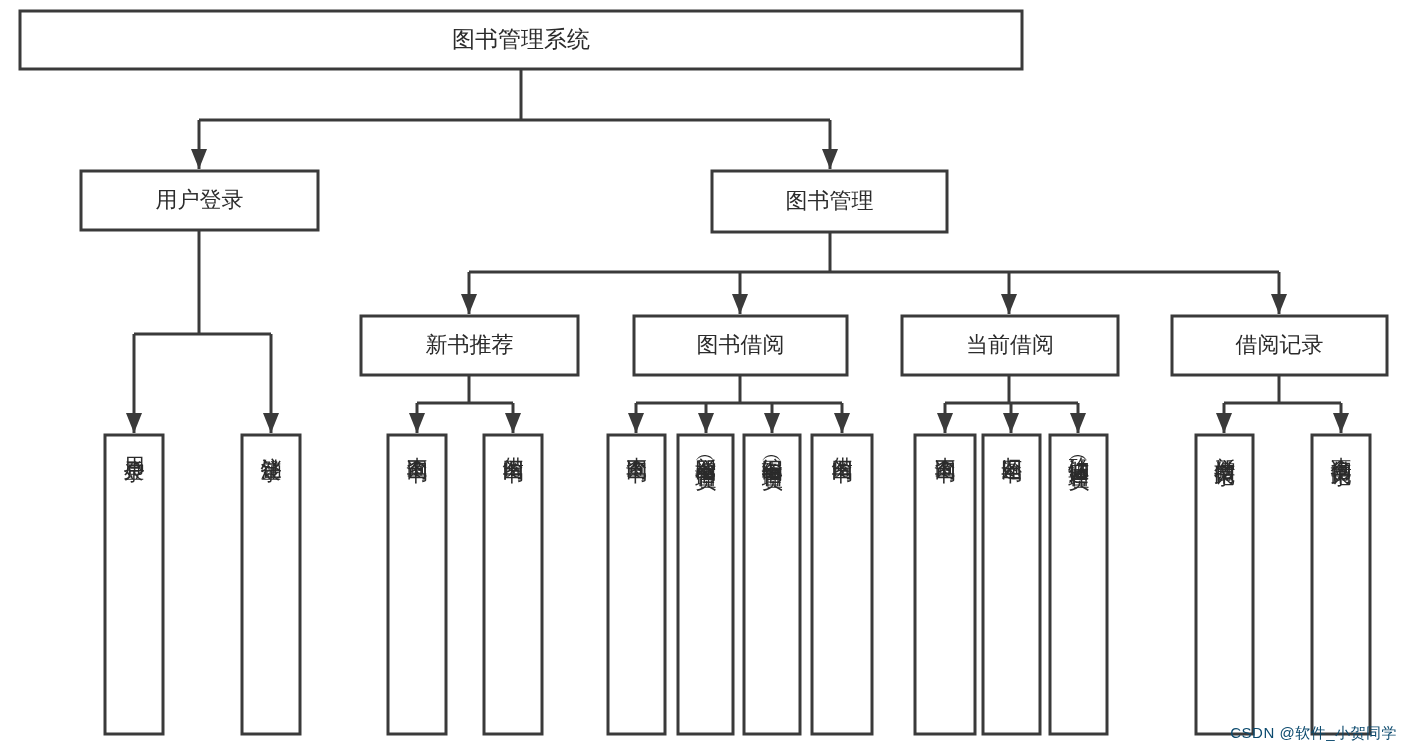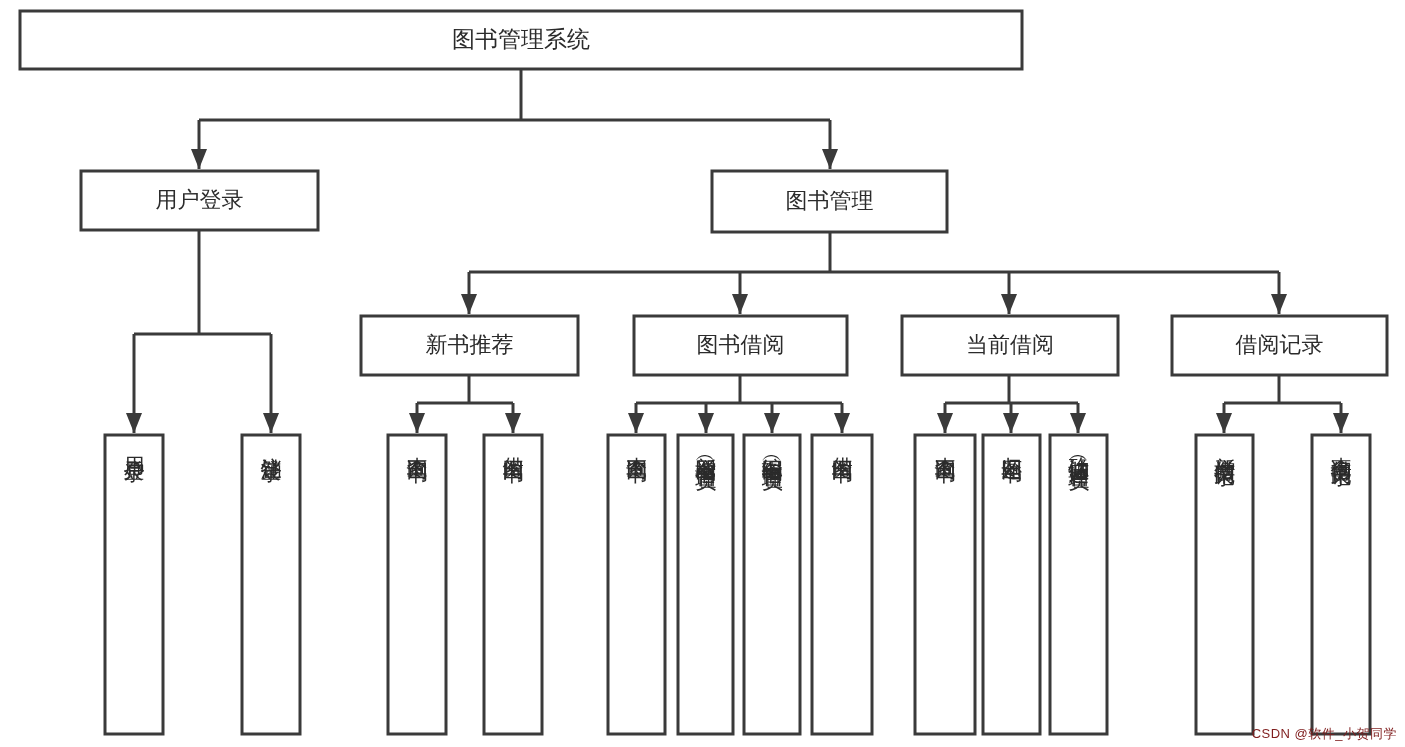--- a/index.html
+++ b/index.html
@@ -74,22 +74,22 @@
     letter-spacing: 2px;
     color: #2b2b2b;
     white-space: nowrap;
     text-align: center;
   }
   .watermark {
     position: absolute;
     right: 8px;
     bottom: 4px;
     font-family: "Liberation Sans", "DejaVu Sans", sans-serif;
-    font-size: 13px;
-    color: #7f1d1d;
+    font-size: 15px;
+    color: #0c4a6e;
     letter-spacing: 0.5px;
     white-space: nowrap;
     user-select: none;
   }
 </style>
 </head>
 <body>
 
 <div id="diagram-root">
   <svg class="diagram-canvas" viewBox="0 0 1405 747" xmlns="http://www.w3.org/2000/svg">

